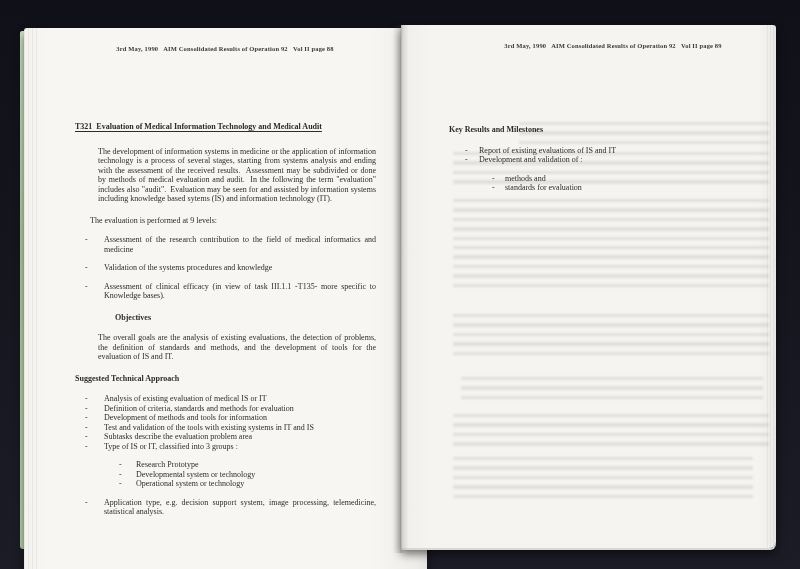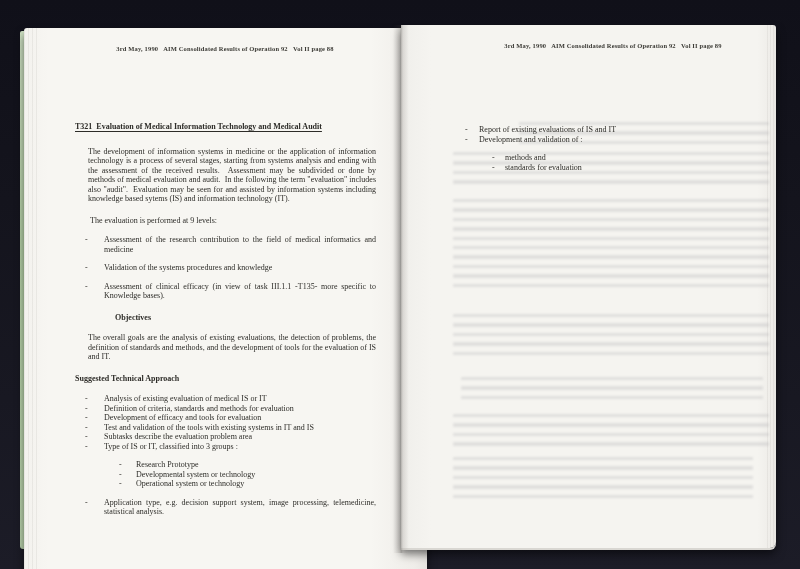--- a/index.html
+++ b/index.html
@@ -56,21 +56,21 @@
   .rh-left{left:51px;width:300px;}
   .rh-right{left:62px;width:300px;}
   .content{position:absolute;font-size:8px;line-height:9.5px;color:#2d2c28;z-index:2;}
   .content-left{left:51px;top:94px;width:301px;}
   .content-right{left:48px;top:100px;width:308px;}
   .doc-title{
     font-weight:bold;text-decoration:underline;text-underline-offset:1.5px;
     margin-bottom:15px;white-space:nowrap;
   }
   .sec-heading{font-weight:bold;margin-bottom:11px;}
-  .para{text-align:justify;margin-left:13px;margin-bottom:12px;font-family:Liberation Serif, serif;}
+  .para{text-align:justify;margin-left:23px;margin-bottom:12px;font-family:Liberation Serif, serif;}
   .intro{margin-left:15px;margin-bottom:10px;}
   .row{display:flex;margin-left:10px;margin-bottom:0;}
   .row .marker{width:19px;flex:0 0 19px;}
   .row .txt{flex:1;text-align:justify;}
   .row.spaced{margin-bottom:9px;}
   .row.nested{margin-left:44px;}
   .row.nested .marker{width:17px;flex:0 0 17px;}
   .gap-top{margin-top:9px;}
   .gap-top-lg{margin-top:12px;margin-left:40px;}
   
@@ -126,21 +126,21 @@
       <div class="row">
         <span class="marker">-</span>
         <span class="txt">Analysis of existing evaluation of medical IS or IT</span>
       </div>
       <div class="row">
         <span class="marker">-</span>
         <span class="txt">Definition of criteria, standards and methods for evaluation</span>
       </div>
       <div class="row">
         <span class="marker">-</span>
-        <span class="txt">Development of efficacy and tools for evaluation</span>
+        <span class="txt">Development of methods and tools for information</span>
       </div>
       <div class="row">
         <span class="marker">-</span>
         <span class="txt">Test and validation of the tools with existing systems in IT and IS</span>
       </div>
 
 
       <div class="row">
         <span class="marker">-</span>
         <span class="txt">Subtasks describe the evaluation problem area</span>
@@ -177,20 +177,21 @@
     <div class="ghost g2"></div>
     <div class="ghost g3"></div>
     <div class="ghost g4"></div>
     <div class="ghost g5"></div>
     <div class="ghost g6"></div>
     <div class="ghost g7"></div>
 
     <div class="running-header rh-right">3rd May, 1990&nbsp;&nbsp; AIM Consolidated Results of Operation 92&nbsp;&nbsp; Vol II page 89</div>
 
     <div class="content content-right">
+      <div class="sec-heading">Key Results and Milestones</div>
 
       <div class="row" style="margin-left:16px;">
         <span class="marker" style="flex-basis:14px;width:14px;">-</span>
         <span class="txt">Report of existing evaluations of IS and IT</span>
       </div>
       <div class="row" style="margin-left:16px;">
         <span class="marker" style="flex-basis:14px;width:14px;">-</span>
         <span class="txt">Development and validation of :</span>
       </div>
 

